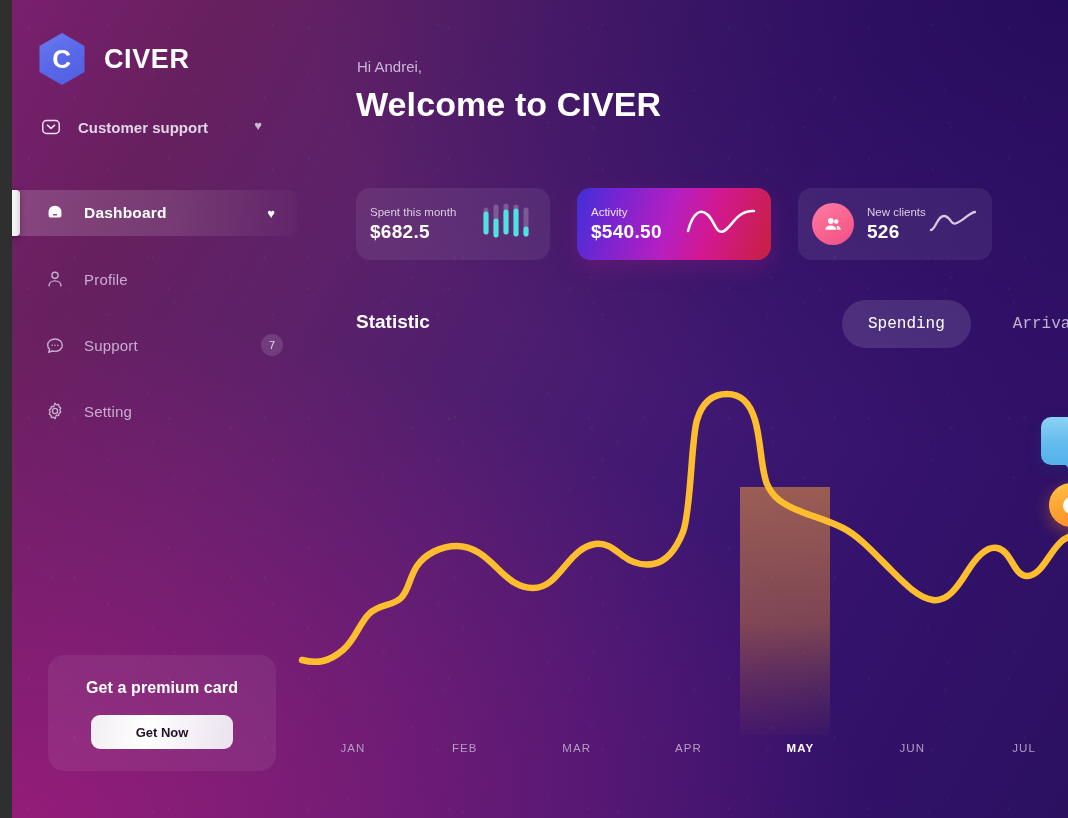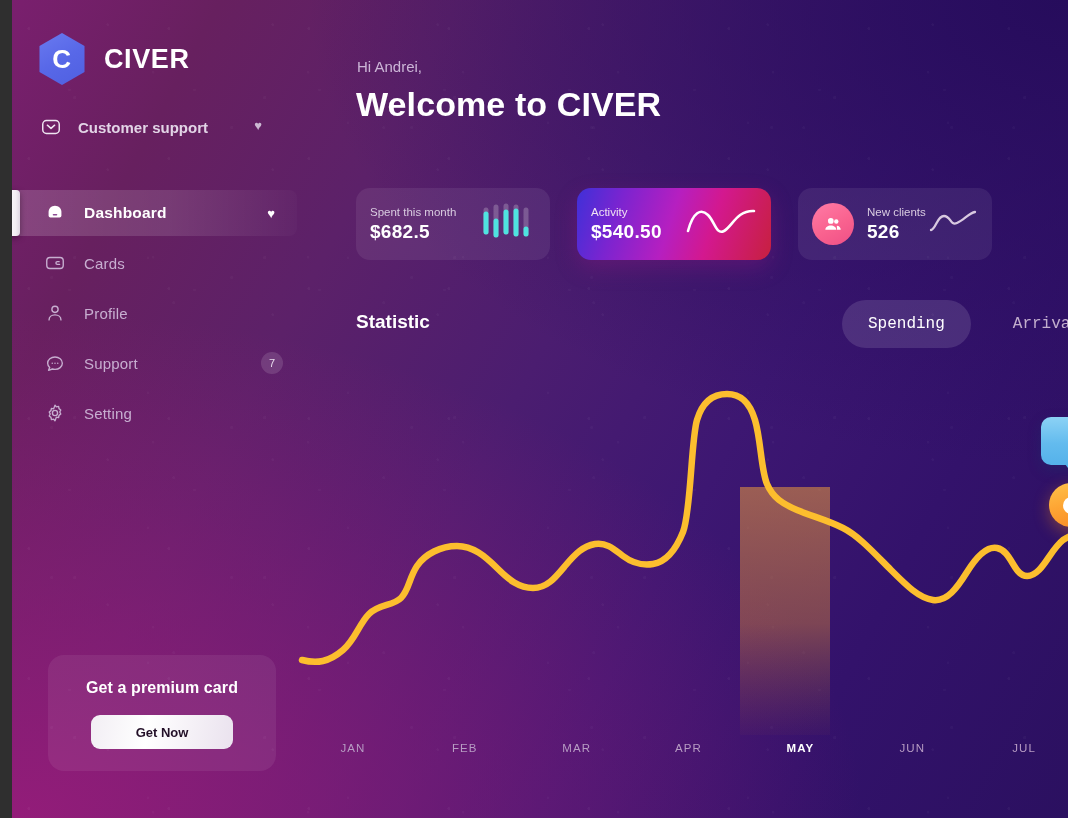--- a/index.html
+++ b/index.html
@@ -91,21 +91,21 @@
     position: absolute; right: 10px; top: 8px;
     color: #cbb9d2; font-size: 13px; line-height: 1;
   }
 
   .menu { position: absolute; left: 0; top: 190px; width: 285px; }
   .menu-item {
     position: relative;
     height: 46px;
     display: flex; align-items: center; gap: 18px;
     padding-left: 32px;
-    margin-bottom: 4px;
+    margin-bottom: 20px;
     cursor: pointer;
     text-align: center;
   }
   .menu-item .mlabel {
     color: #c7aed0; font-size: 15px; font-weight: 400; letter-spacing: .2px;
   }
   .menu-item.active {
     background: linear-gradient(90deg, rgba(255,255,255,.17) 0%, rgba(255,255,255,.12) 55%, rgba(255,255,255,.02) 100%);
     border-radius: 0 8px 8px 0;
   }
@@ -283,29 +283,20 @@
         <span class="icon">
           <svg viewBox="0 0 24 24" width="22" height="22">
             <path d="M12 4c4 0 7 3 7 7v4a2 2 0 0 1-2 2H7a2 2 0 0 1-2-2v-4c0-4 3-7 7-7z" fill="#ffffff"></path>
             <rect x="9.5" y="13" width="5" height="1.7" rx=".85" fill="#8c4a93"></rect>
           </svg>
         </span>
         <span class="mlabel">Dashboard</span>
         <span class="marker">♥</span>
       </div>
 
-      <div class="menu-item">
-        <span class="icon">
-          <svg viewBox="0 0 24 24" width="22" height="22" fill="none" stroke="#c7aed0" stroke-width="1.5">
-            <rect x="3" y="6" width="18" height="12" rx="3.5"></rect>
-            <path d="M16.5 10.5h-2a1.5 1.5 0 0 0 0 3h2.5" stroke-linecap="round"></path>
-          </svg>
-        </span>
-        <span class="mlabel">Cards</span>
-      </div>
 
 
       <div class="menu-item">
         <span class="icon">
           <svg viewBox="0 0 24 24" width="22" height="22" fill="none" stroke="#c7aed0" stroke-width="1.5">
             <circle cx="12" cy="8" r="3.4"></circle>
             <path d="M5.5 19.5c0-3.3 2.9-5.5 6.5-5.5s6.5 2.2 6.5 5.5" stroke-linecap="round"></path>
           </svg>
         </span>
         <span class="mlabel">Profile</span>

